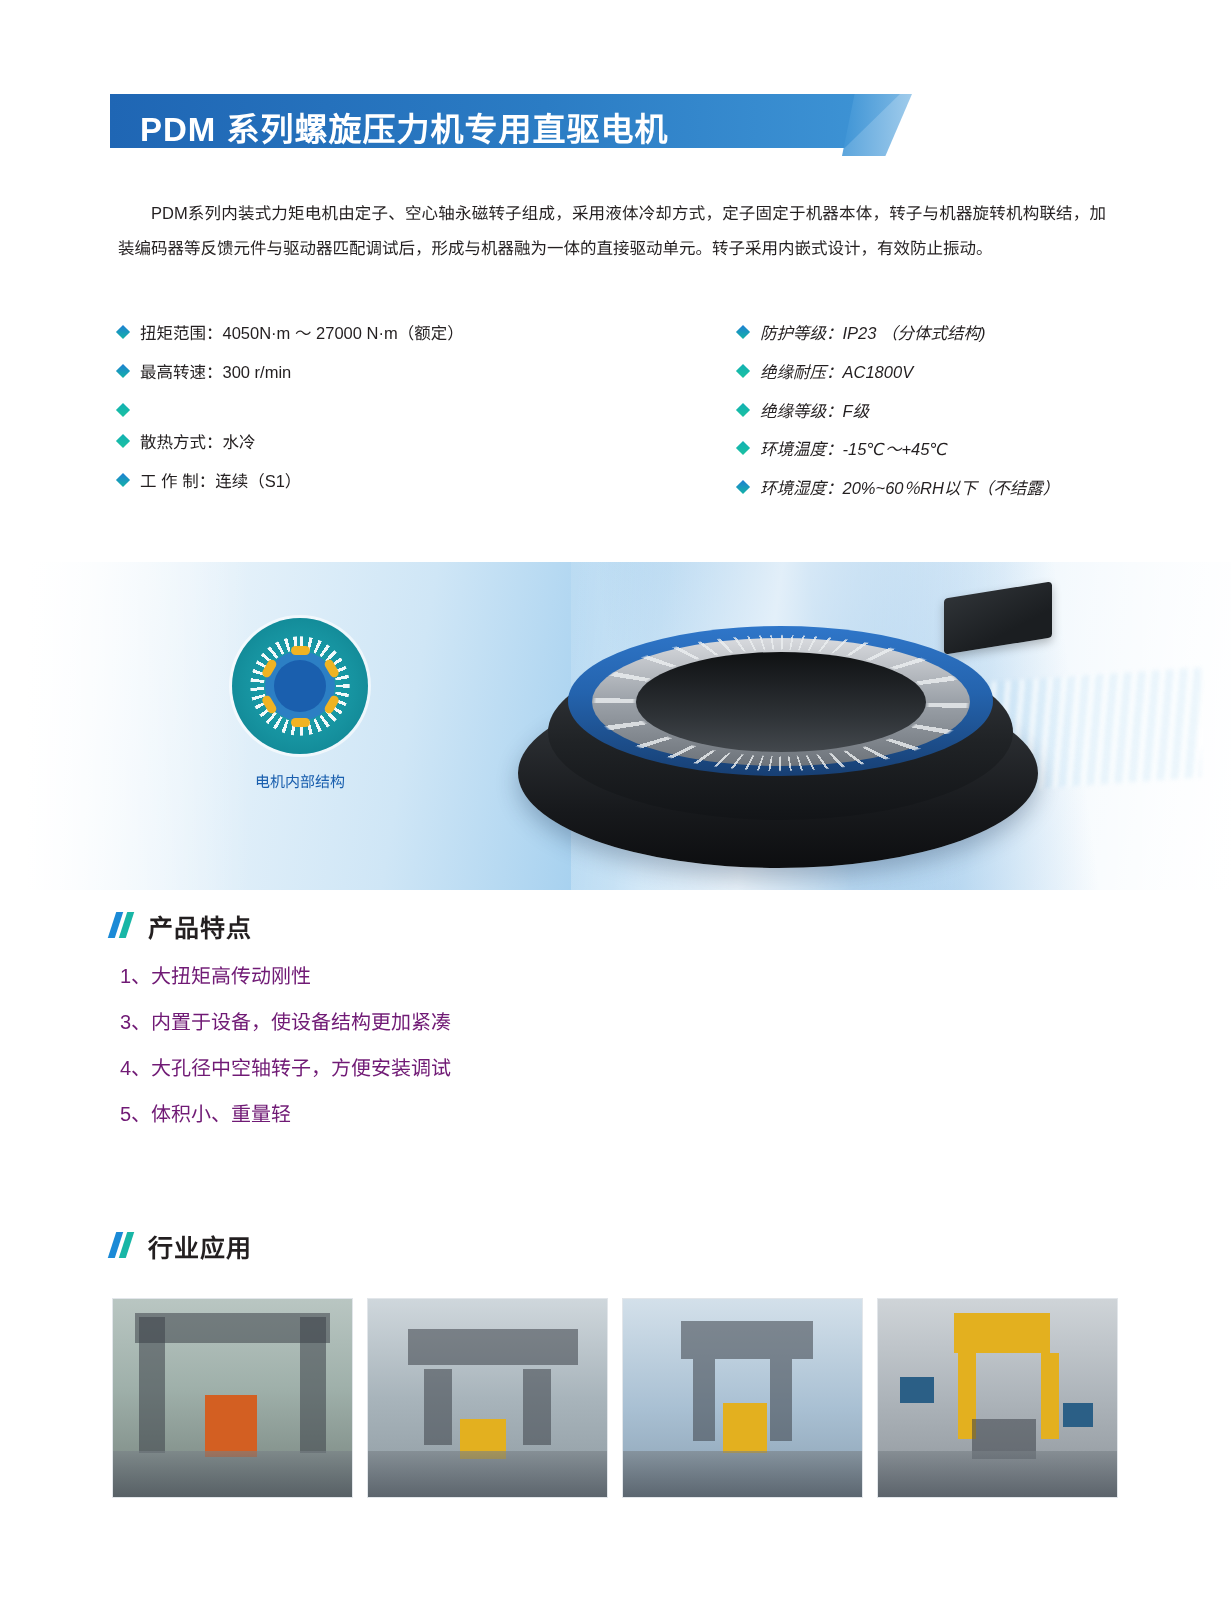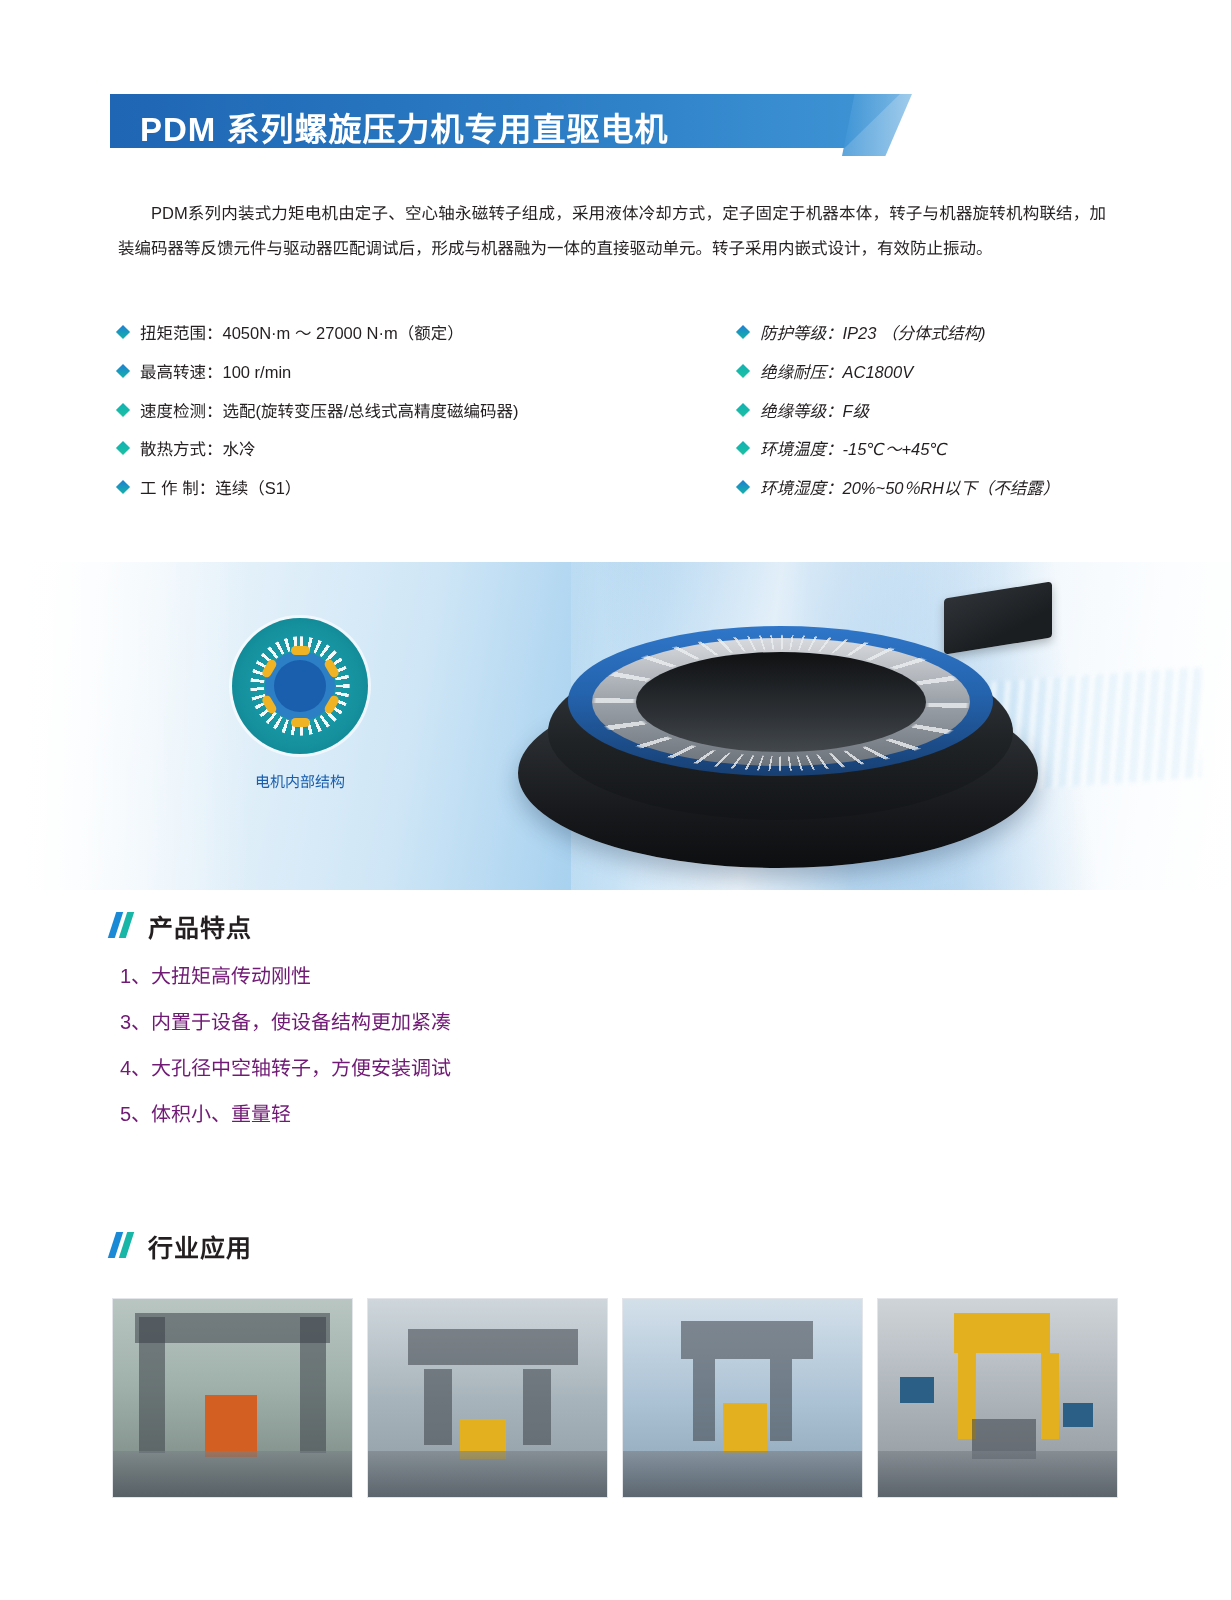--- a/index.html
+++ b/index.html
@@ -332,25 +332,24 @@
   <p class="intro">PDM系列内装式力矩电机由定子、空心轴永磁转子组成，采用液体冷却方式，定子固定于机器本体，转子与机器旋转机构联结，加装编码器等反馈元件与驱动器匹配调试后，形成与机器融为一体的直接驱动单元。转子采用内嵌式设计，有效防止振动。</p>
 
   <div class="specs">
     <div class="spec-col left">
       <div class="spec-item">
         <span class="diamond"></span>
         <span>扭矩范围：4050N·m ～ 27000 N·m（额定）</span>
       </div>
       <div class="spec-item">
         <span class="diamond"></span>
-        <span>最高转速：100 r/min</span>
+        <span>最高转速：300 r/min</span>
       </div>
       <div class="spec-item">
         <span class="diamond teal"></span>
-        <span>速度检测：选配(旋转变压器/总线式高精度磁编码器)</span>
       </div>
       <div class="spec-item">
         <span class="diamond teal"></span>
         <span>散热方式：水冷</span>
       </div>
       <div class="spec-item">
         <span class="diamond"></span>
         <span>工 作 制：连续（S1）</span>
       </div>
     </div>
@@ -366,21 +365,21 @@
       <div class="spec-item">
         <span class="diamond teal"></span>
         <span>绝缘等级：F级</span>
       </div>
       <div class="spec-item">
         <span class="diamond teal"></span>
         <span>环境温度：-15℃～+45℃</span>
       </div>
       <div class="spec-item">
         <span class="diamond"></span>
-        <span>环境湿度：20%~50％RH以下（不结露）</span>
+        <span>环境湿度：20%~60％RH以下（不结露）</span>
       </div>
     </div>
   </div>
 
   <div class="hero">
     <div class="streaks"></div>
     <div class="glowlines"></div>
     <div class="leftfade"></div>
 
     <div class="motor-icon">

